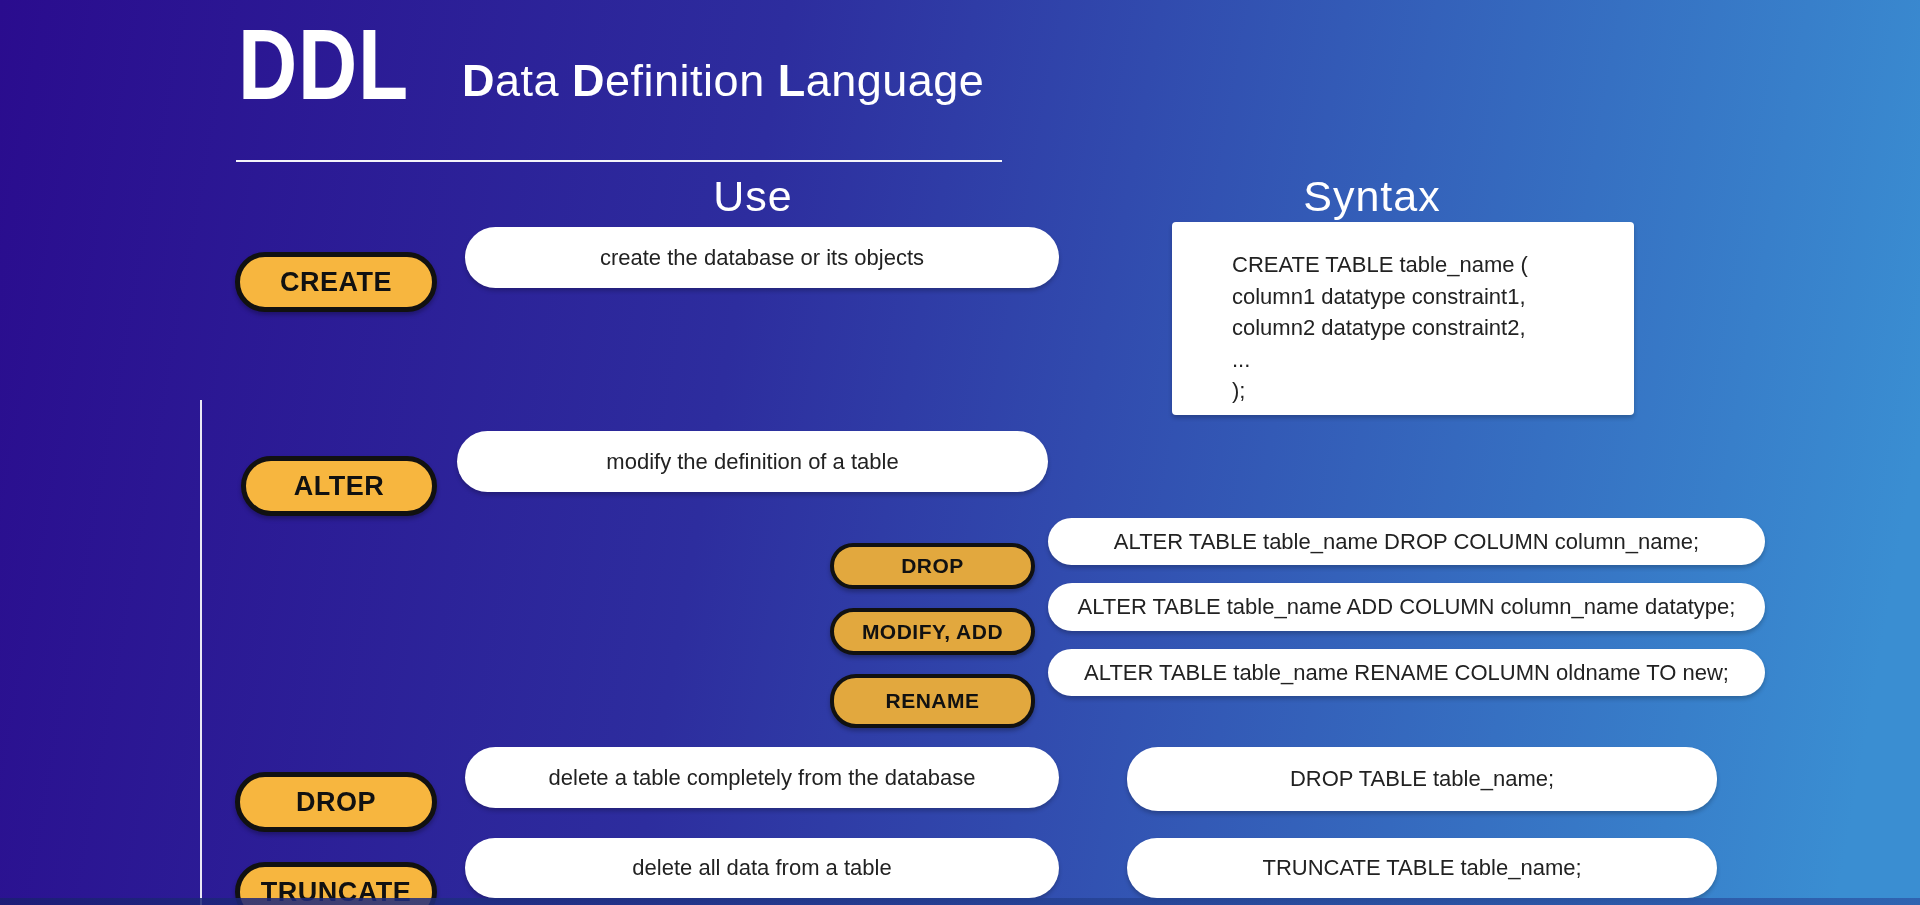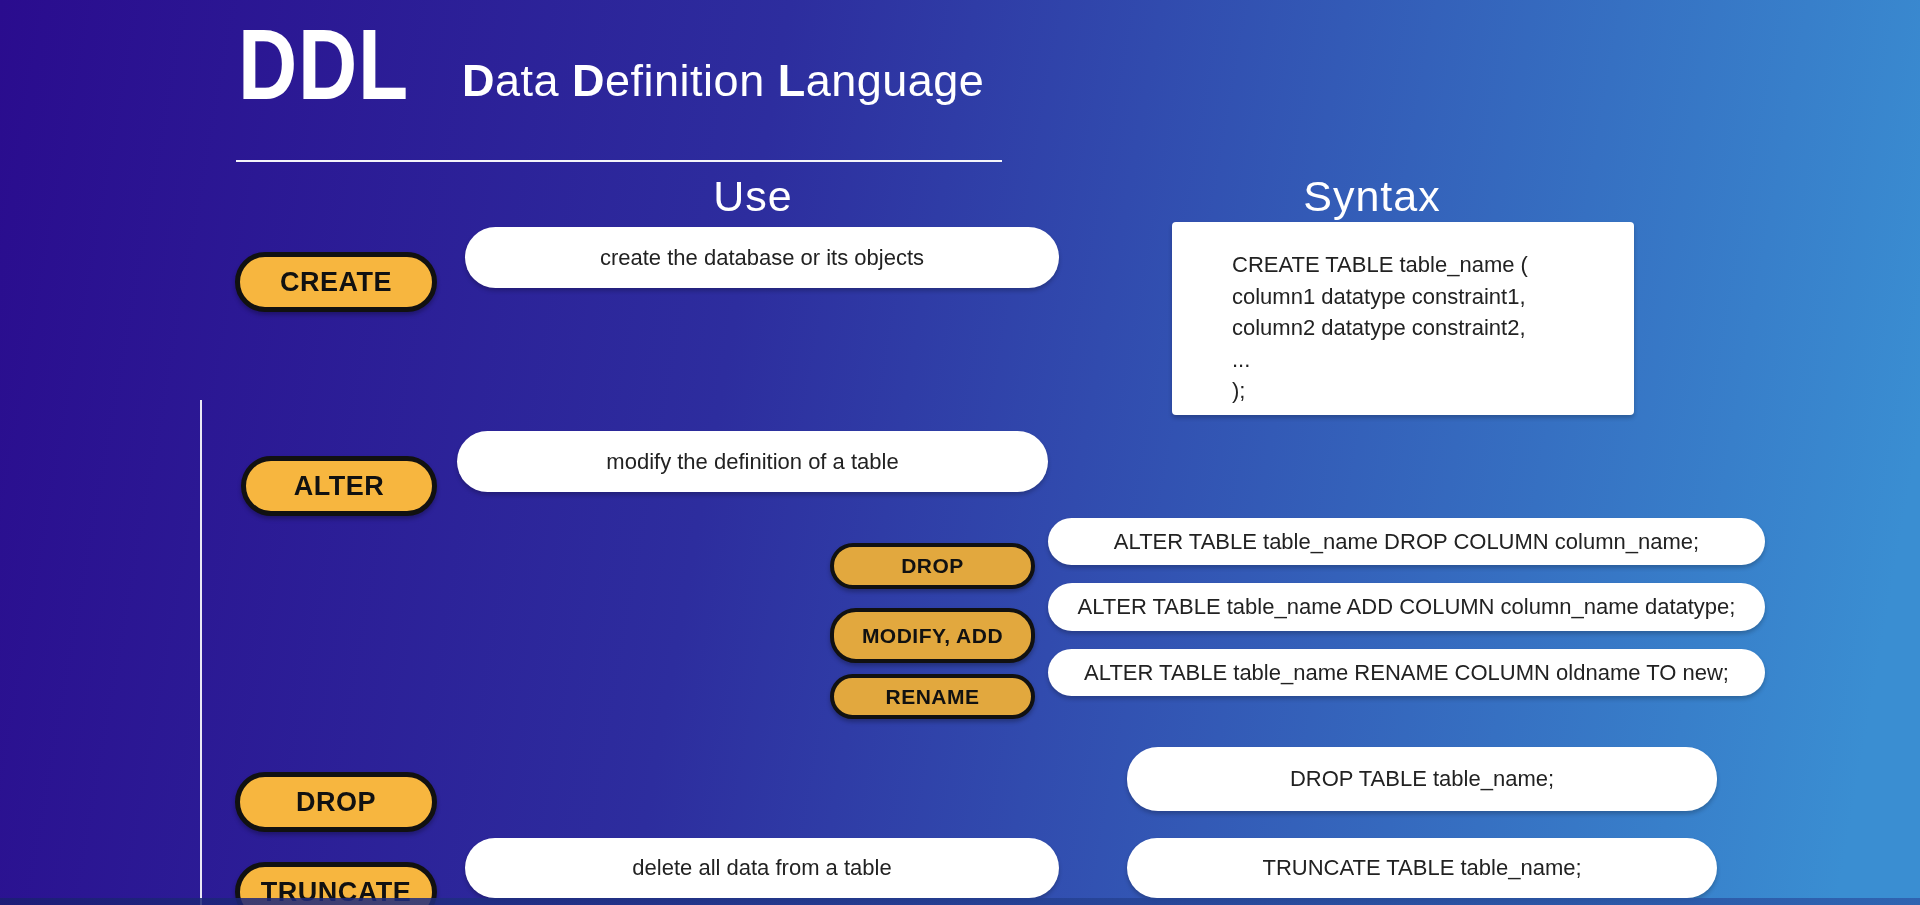--- a/index.html
+++ b/index.html
@@ -75,23 +75,23 @@
   
   .pill-create   { left: 235px; top: 228px; width: 202px; height: 60px; }
   .card-use-create { left: 465px; top: 227px; width: 594px; height: 61px; }
   .card-syn-create { left: 1172px; top: 222px; width: 462px; height: 193px; }
 
   .pill-alter    { left: 241px; top: 432px; width: 196px; height: 60px; }
   .card-use-alter  { left: 457px; top: 431px; width: 591px; height: 61px; }
 
   .pill-sub-drop   { left: 830px; top: 519px; width: 205px; height: 46px; }
   .card-syn-subdrop   { left: 1048px; top: 518px; width: 717px; height: 47px; }
-  .pill-sub-modify { left: 830px; top: 584px; width: 205px; height: 55px; }
+  .pill-sub-modify { left: 830px; top: 584px; width: 205px; height: 47px; }
   .card-syn-submodify { left: 1048px; top: 583px; width: 717px; height: 48px; }
-  .pill-sub-rename { left: 830px; top: 650px; width: 205px; height: 45px; }
+  .pill-sub-rename { left: 830px; top: 650px; width: 205px; height: 54px; }
   .card-syn-subrename { left: 1048px; top: 649px; width: 717px; height: 47px; }
   .card.sub-card { border-radius: 24px; font-size: 22px; }
 
   .pill-drop     { left: 235px; top: 748px; width: 202px; height: 60px; }
   .card-use-drop   { left: 465px; top: 747px; width: 594px; height: 61px; }
   .card-syn-drop   { left: 1127px; top: 747px; width: 590px; height: 64px; }
 
   .pill-truncate { left: 235px; top: 838px; width: 202px; height: 60px; }
   .card-use-truncate { left: 465px; top: 838px; width: 594px; height: 60px; }
   .card-syn-truncate { left: 1127px; top: 838px; width: 590px; height: 60px; }
@@ -128,20 +128,21 @@
   <div class="pill sub pill-sub-drop">DROP</div>
   <div class="card sub-card card-syn-subdrop">ALTER TABLE table_name DROP COLUMN column_name;</div>
 
   <div class="pill sub pill-sub-modify">MODIFY, ADD</div>
   <div class="card sub-card card-syn-submodify">ALTER TABLE table_name ADD COLUMN column_name datatype;</div>
 
   <div class="pill sub pill-sub-rename">RENAME</div>
   <div class="card sub-card card-syn-subrename">ALTER TABLE table_name RENAME COLUMN oldname TO new;</div>
 
   <div class="pill pill-drop">DROP</div>
+  <div class="card card-use-drop">delete a table completely from the database</div>
   <div class="card card-syn-drop">DROP TABLE table_name;</div>
 
   <div class="pill pill-truncate">TRUNCATE</div>
   <div class="card card-syn-truncate">TRUNCATE TABLE table_name;</div>
   <div class="card card-use-truncate">delete all data from a table</div>
 
   <div class="bottom-edge"></div>
 </div>
 
 </body></html>

